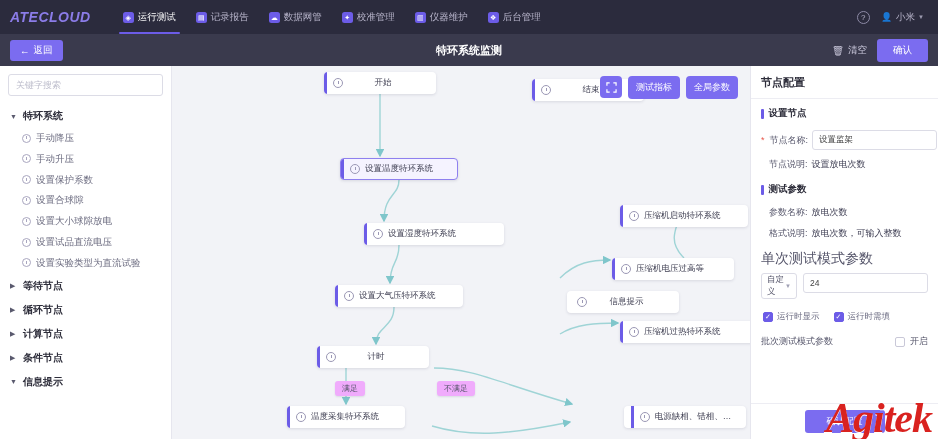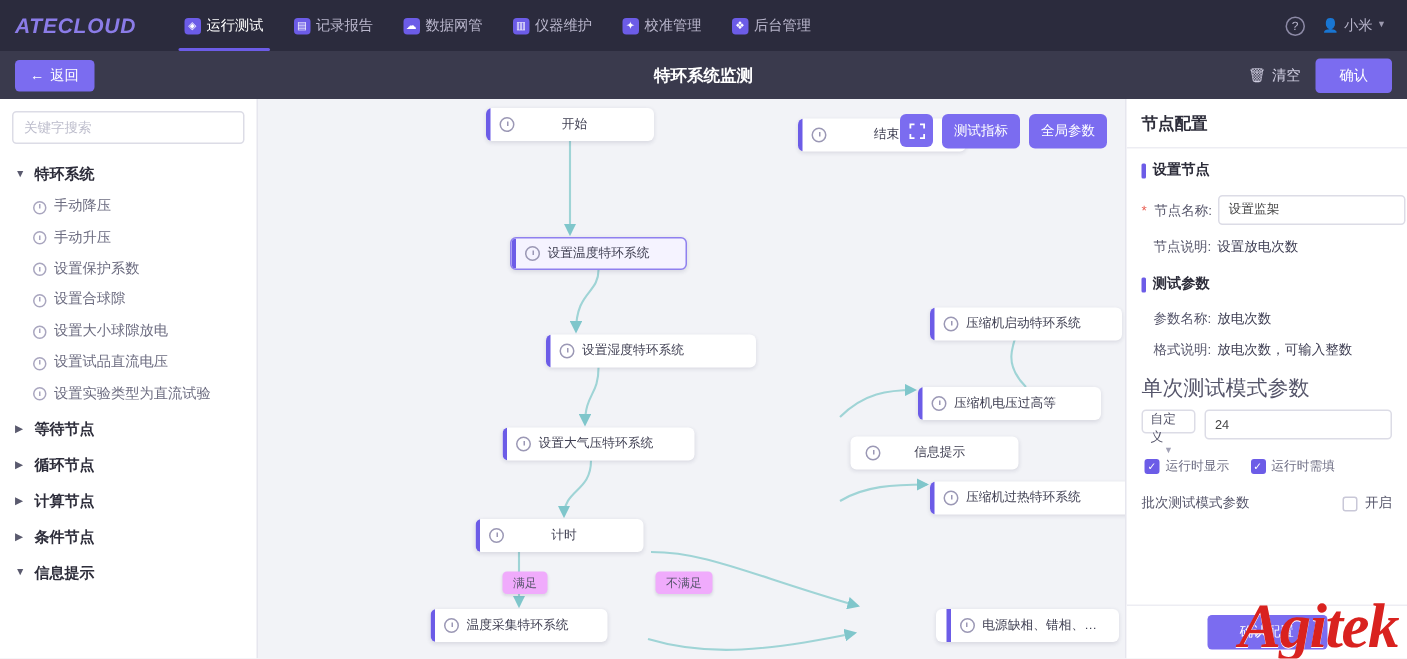--- a/index.html
+++ b/index.html
@@ -178,21 +178,21 @@
     flex: 1; height: 20px; border: 1px solid #dcdce6; border-radius: 3px;
     font-size: 8.5px; padding: 0 6px; color: #444; outline: none;
     font-family: "Liberation Sans", sans-serif; background: #fff;
   }
   .fval { color: #3d3d52; }
   .subcap { font-size: 14px; color: #55556a; padding: 6px 10px 3px 10px; }
   .selrow { display: flex; gap: 6px; padding: 2px 10px 6px 10px; }
   .fselect {
     width: 74px; height: 16px; border: 1px solid #dcdce6; border-radius: 3px;
     font-size: 8.5px; color: #55556a; display: flex; align-items: center;
-    justify-content: space-between; padding: 0 5px; background: #fff; cursor: pointer; flex-direction: column;
+    justify-content: space-between; padding: 12px 5px; background: #fff; cursor: pointer;
   }
   .fselect .ch { font-size: 6px; color: #a0a0b4; }
   .ckrow { display: flex; gap: 14px; padding: 6px 10px 4px 12px; align-items: center; }
   .ck { display: flex; align-items: center; gap: 4px; font-size: 8.5px; color: #6f6f85; cursor: pointer; }
   .box {
     width: 10px; height: 10px; border-radius: 2px; border: 1px solid #c9c8d8;
     background: #fff; display: flex; align-items: center; justify-content: center;
     flex: 0 0 auto;
   }
   .box.on { background: #6c5ce7; border-color: #6c5ce7; color: #fff; font-size: 7px; }
@@ -234,26 +234,26 @@
       </div>
       <div class="nav-item">
         <span class="nav-ico">▤</span>
         <span>记录报告</span>
       </div>
       <div class="nav-item">
         <span class="nav-ico">☁</span>
         <span>数据网管</span>
       </div>
       <div class="nav-item">
+        <span class="nav-ico">✦</span>
+        <span>校准管理</span>
+      </div>
+      <div class="nav-item">
         <span class="nav-ico">▥</span>
         <span>仪器维护</span>
-      </div>
-      <div class="nav-item">
-        <span class="nav-ico">✦</span>
-        <span>校准管理</span>
       </div>
       <div class="nav-item">
         <span class="nav-ico">❖</span>
         <span>后台管理</span>
       </div>
     </div>
     <div class="nav-right">
       <div class="help-ico">?</div>
       <div class="user-box">
         <span class="user-ico">👤</span>

